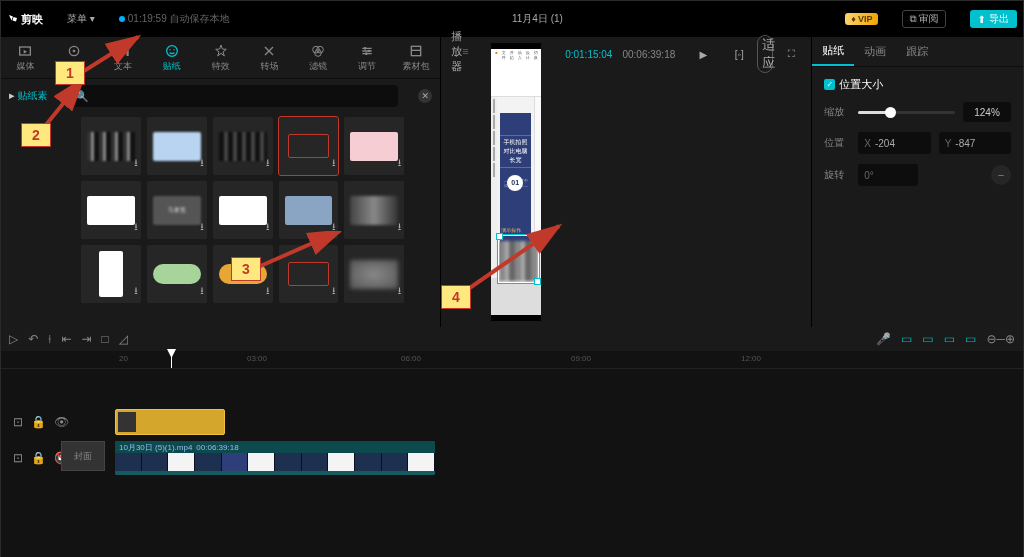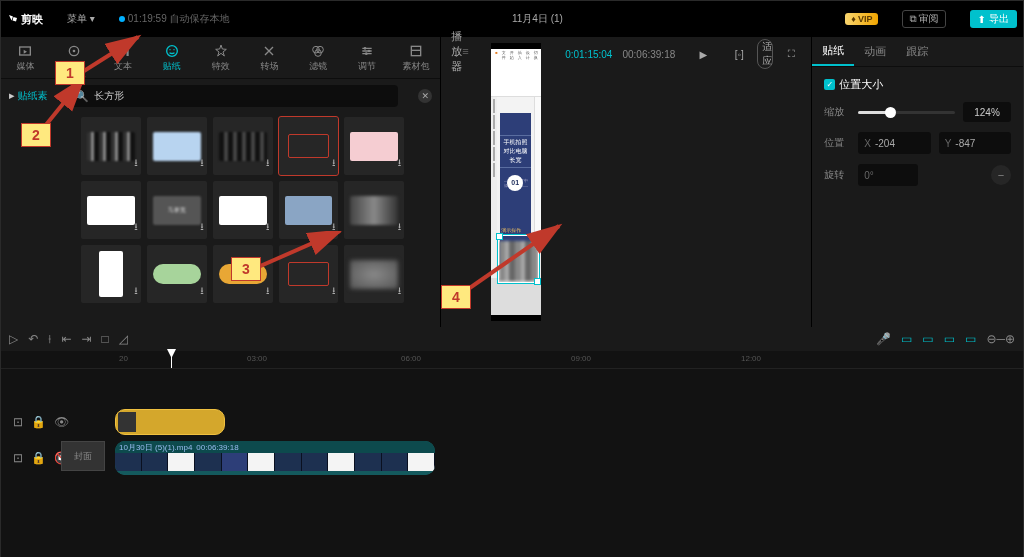--- a/index.html
+++ b/index.html
@@ -96,21 +96,21 @@
 .tl-ico{color:#888;cursor:pointer;font-size:12px}
 .teal-ico{color:#00c1cd}
 .tl-ruler{height:18px;background:#121212;position:relative;border-bottom:1px solid #222;color:#555;font-size:8px}
 .ruler-tick{position:absolute;top:3px}
 .playhead{position:absolute;top:0;bottom:0;width:1px;background:#fff}
 .playhead::before{content:"";position:absolute;top:-2px;left:-4px;width:9px;height:9px;background:#fff;clip-path:polygon(0 0,100% 0,50% 100%)}
 .tl-tracks{flex:1;position:relative;padding-top:40px}
 .track{height:26px;display:flex;align-items:center;margin-bottom:6px}
 .track-head{width:110px;display:flex;align-items:center;gap:8px;padding-left:12px;color:#666;font-size:10px}
 .track-body{flex:1;position:relative;height:100%}
-.clip{position:absolute;top:0;bottom:0;border-radius:10px;overflow:hidden}
+.clip{position:absolute;top:0;bottom:0;border-radius:2px;overflow:hidden}
 .sticker-clip{left:4px;width:110px;background:#d4a72c;border:1px solid #f0c040}
 .sticker-clip .mini{position:absolute;left:2px;top:2px;bottom:2px;width:18px;background:#333}
 .video-track{height:34px}
 .video-clip{left:4px;width:320px;background:#1a6b6f;display:flex;flex-direction:column}
 .video-clip-label{height:12px;background:#0d4a4d;color:#9be;font-size:8px;padding:0 4px;display:flex;align-items:center;gap:4px}
 .video-frames{flex:1;display:flex}
 .video-frames div{flex:1;background:#1d3050;border-right:1px solid #0a1020}
 .video-frames div:nth-child(3n){background:#f4f4f4}
 .video-frames div:nth-child(5){background:#2d3e78}
 .audio-strip{height:4px;background:#145a5e}
@@ -207,21 +207,20 @@
               <rect x="5" y="5" width="14" height="14" fill="none" stroke="currentColor" stroke-width="2"></rect>
               <path d="M5 11h14" stroke="currentColor" stroke-width="2"></path>
             </svg>
             <span>素材包</span>
           </div>
     </div>
     <div class="search-row">
       <span>▸ <span class="side-tag">贴纸素</span></span>
       <div class="search-box">
         <span>🔍</span>
-        <input value="长方形" style="">
       </div>
       <span class="clear-btn">✕</span>
     </div>
     <div class="grid">
       <div class="thumb">
             <div class="thumb-inner" style="background:repeating-linear-gradient(90deg,#333 0 4px,#888 4px 7px,#111 7px 12px);filter:blur(1px)"></div>
             <span class="dl">⭳</span>
           </div>
       <div class="thumb">
             <div class="thumb-inner" style="background:#b8d4f0;filter:blur(1px)"></div>
@@ -322,21 +321,21 @@
         <div class="sel-overlay"></div>
       </div>
     </div>
     <div class="player-ctrl">
       <span class="time-cur">0:01:15:04</span>
       <span>00:06:39:18</span>
       <div class="spacer"></div>
       <span class="ctrl-ico">▶</span>
       <div class="spacer"></div>
       <span class="ctrl-ico">[◦]</span>
-      <span class="ctrl-ico" style="border:1px solid #555;border-radius:8px;padding:0 4px;font-size:10px">适应</span>
+      <span class="ctrl-ico" style="border:1px solid #555;border-radius:8px;padding:0 4px;font-size:13px">适应</span>
       <span class="ctrl-ico">⛶</span>
     </div>
   </div>
 
   <div class="right-panel">
     <div class="prop-tabs">
       <div class="active">贴纸</div>
       <div>动画</div>
       <div>跟踪</div>
     </div>

